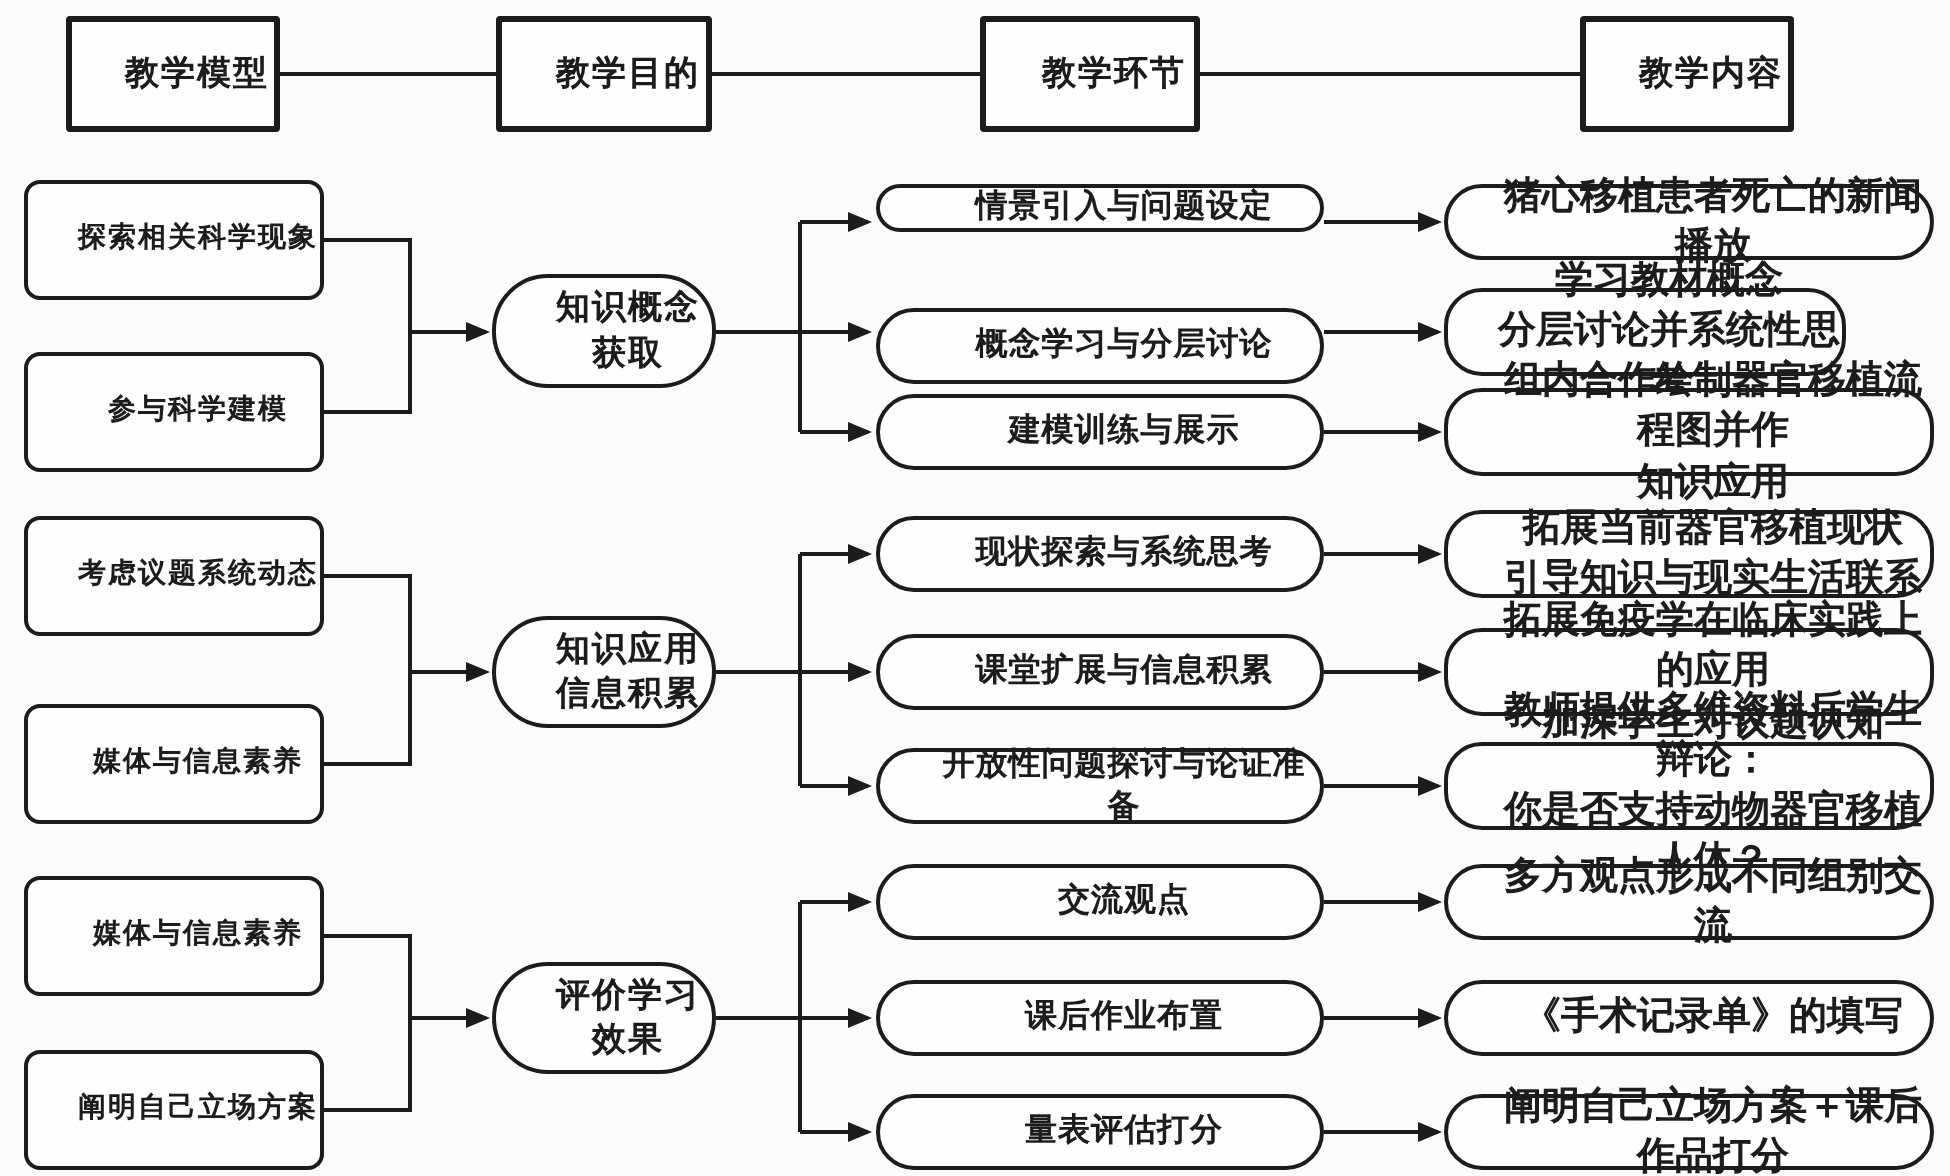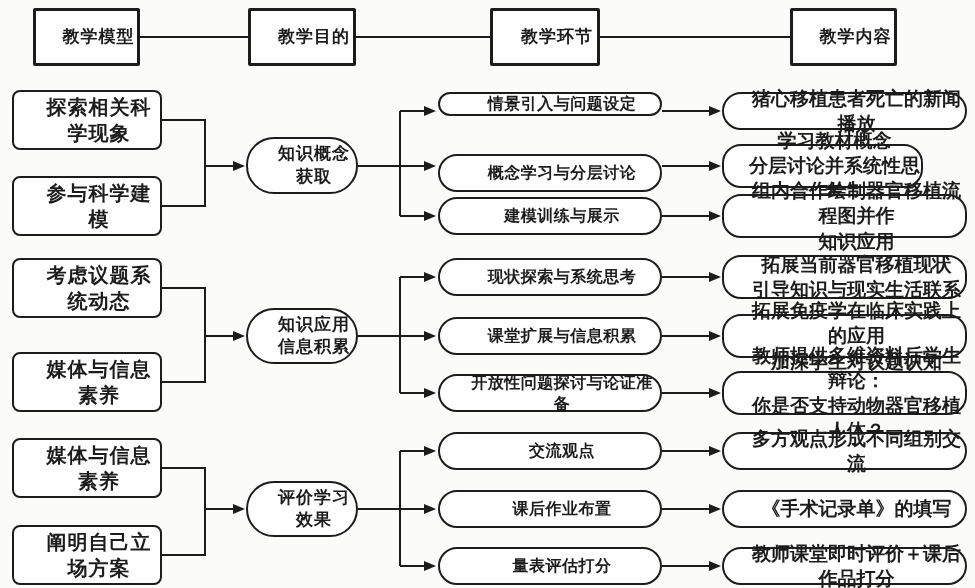--- a/index.html
+++ b/index.html
@@ -15,21 +15,21 @@
     position:absolute;z-index:2;
     display:flex;align-items:center;justify-content:center;
     text-align:center;background:#fefefe;
     border:2.5px solid #1c1c1c;
     font-weight:bold;line-height:1.32;
     white-space:pre-line;
     box-sizing:border-box;
     padding-left:24px;
   }
   .hdr{border-radius:2px;font-size:17px;letter-spacing:1px;border-width:3px;}
-  .inp{border-radius:8px;border-width:2.2px;font-size:20px;letter-spacing:1px;font-family:Liberation Serif, serif;}
+  .inp{border-radius:8px;border-width:2.2px;font-size:14px;letter-spacing:1px;font-family:Liberation Serif, serif;}
   .goal{border-radius:28px;font-size:17px;letter-spacing:1px;}
   .pill{border-radius:19px;font-size:16px;letter-spacing:0.5px;}
   .pill2{border-radius:19px;font-size:19px;letter-spacing:0;}
 </style>
 </head>
 <body>
 
 <div class="stage">
 
   <svg class="wires" width="975" height="588" viewBox="0 0 975 588">
@@ -119,15 +119,15 @@
 你是否支持动物器官移植人体？</div>
 
   <div class="node inp" style="left:12px;top:438px;width:150px;height:60px">媒体与信息素养</div>
   <div class="node inp" style="left:12px;top:525px;width:150px;height:60px">阐明自己立场方案</div>
   <div class="node goal" style="left:246px;top:481px;width:112px;height:56px">评价学习效果</div>
   <div class="node pill" style="left:438px;top:432px;width:224px;height:38px">交流观点</div>
   <div class="node pill" style="left:438px;top:490px;width:224px;height:38px">课后作业布置</div>
   <div class="node pill" style="left:438px;top:547px;width:224px;height:38px">量表评估打分</div>
   <div class="node pill2" style="left:722px;top:432px;width:245px;height:38px">多方观点形成不同组别交流</div>
   <div class="node pill2" style="left:722px;top:490px;width:245px;height:38px">《手术记录单》的填写</div>
-  <div class="node pill2" style="left:722px;top:547px;width:245px;height:38px">教师课堂即时评价＋课后作品打分</div>
+  <div class="node pill2" style="left:722px;top:547px;width:245px;height:38px">阐明自己立场方案＋课后作品打分</div>
 
 </div>
 
 </body></html>

